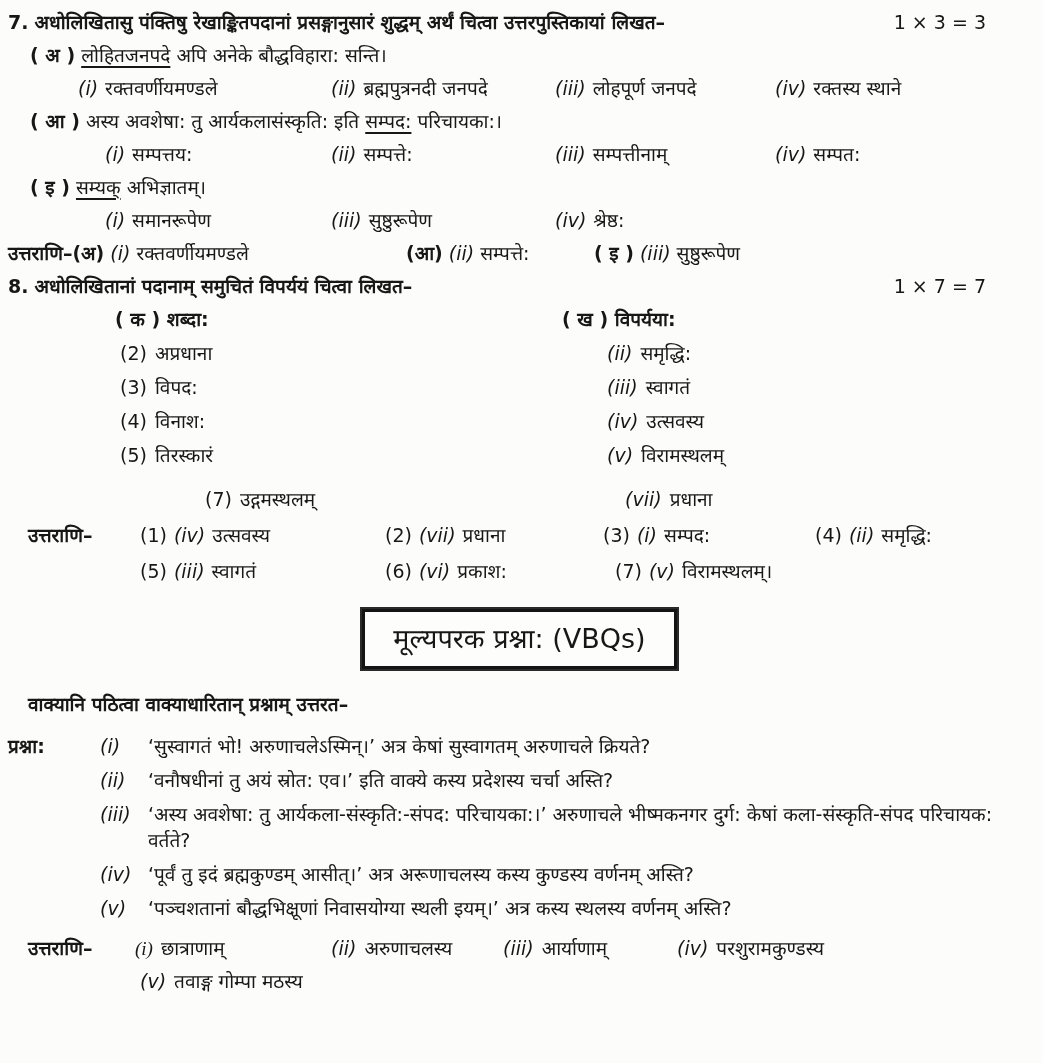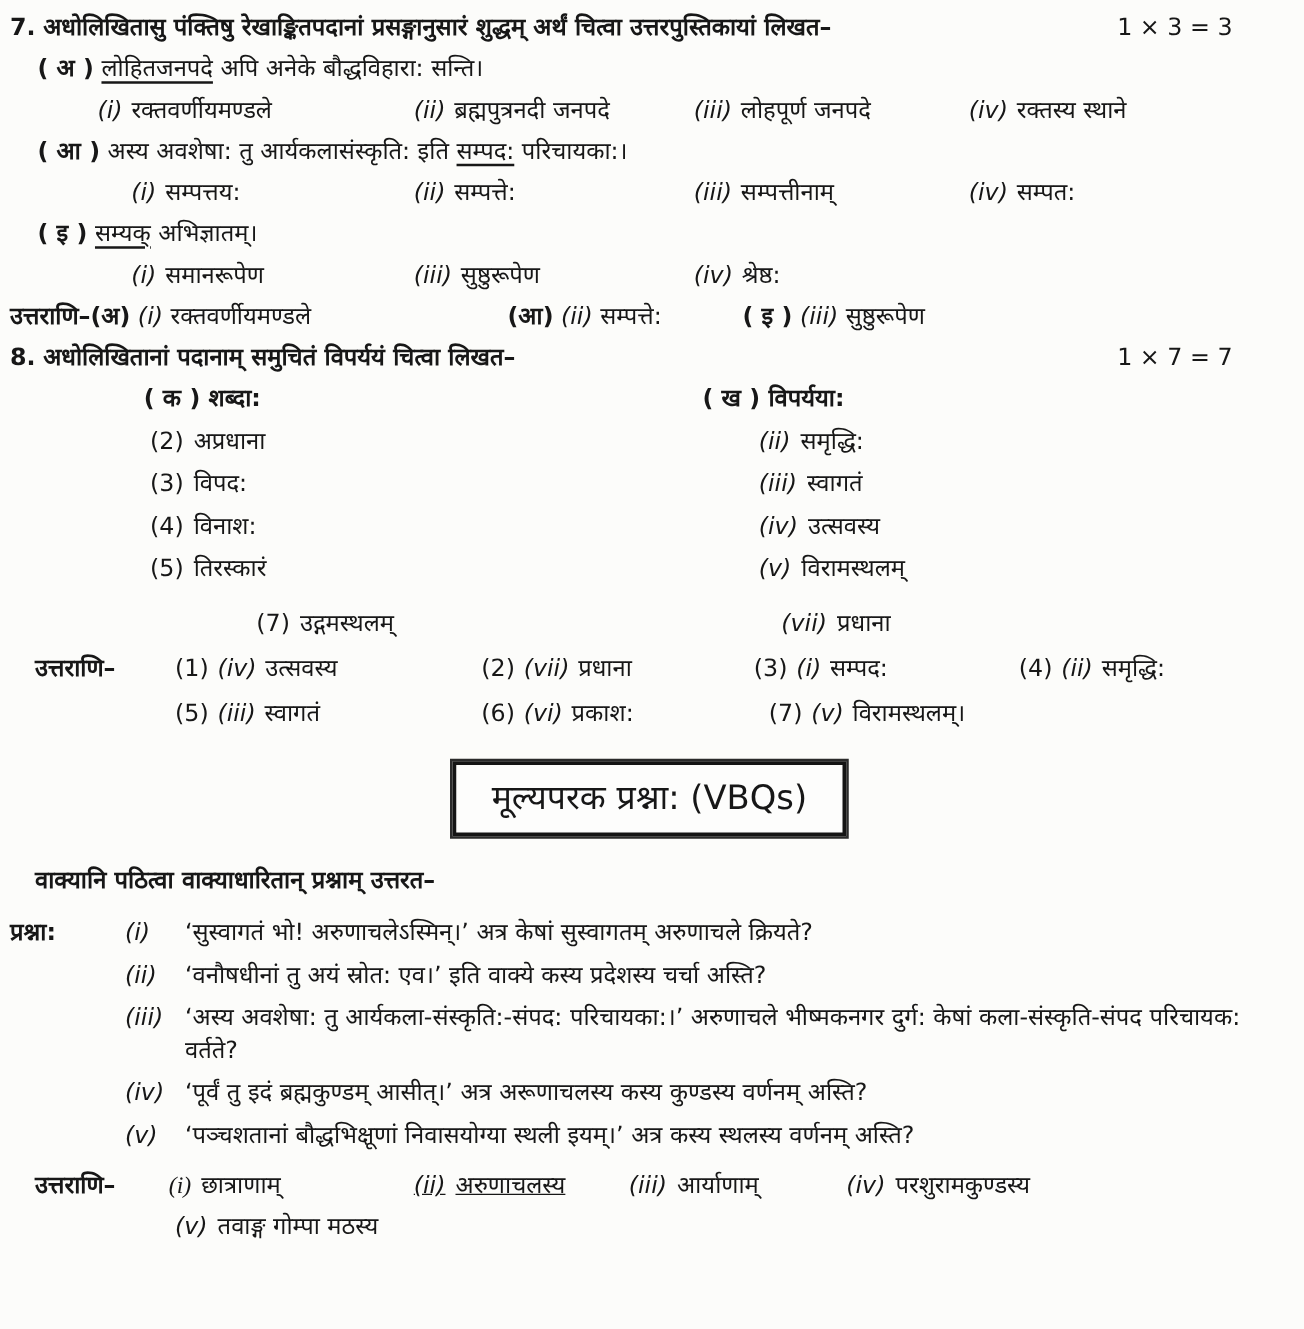--- a/index.html
+++ b/index.html
@@ -51,21 +51,21 @@
   .vbq-box-title{font-weight:400;font-size:27px;line-height:28px;}
   .vbq-intro{padding-left:20px;font-weight:700;line-height:27px;margin-bottom:15px;}
   .vbq-q{display:flex;padding-left:92px;line-height:26px;margin-bottom:8px;}
   .vbq-q.first{padding-left:0;}
   .vbq-q .qlbl{width:92px;flex:none;font-weight:700;}
   .vbq-q .rn{width:48px;flex:none;}
   .vbq-q .qtxt{flex:1;}
   .vbqans{display:flex;padding-left:20px;line-height:27px;margin-top:14px;margin-bottom:6px;}
   .vbqans .lbl{width:107px;flex:none;}
   .vbqans .i1{width:196px;font-family:Liberation Serif, serif;}
-  .vbqans .i2{width:172px;text-decoration:underline;}
+  .vbqans .i2{width:172px;}
   .vbqans .i3{width:174px;}
   .vbqans2{padding-left:132px;line-height:27px;}
   .vbq-ai .rn{margin-right:8px;}
 </style>
 </head>
 <body>
 
 <div class="page">
 
   <section>

